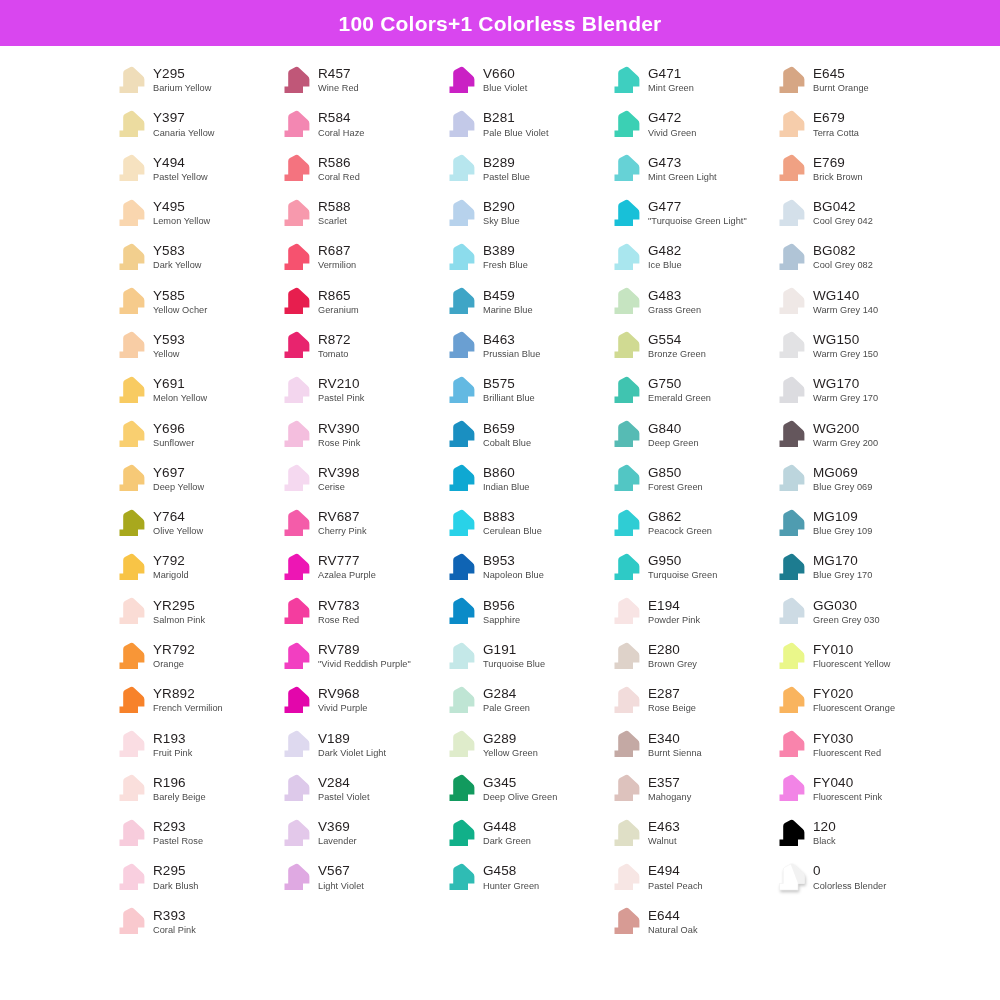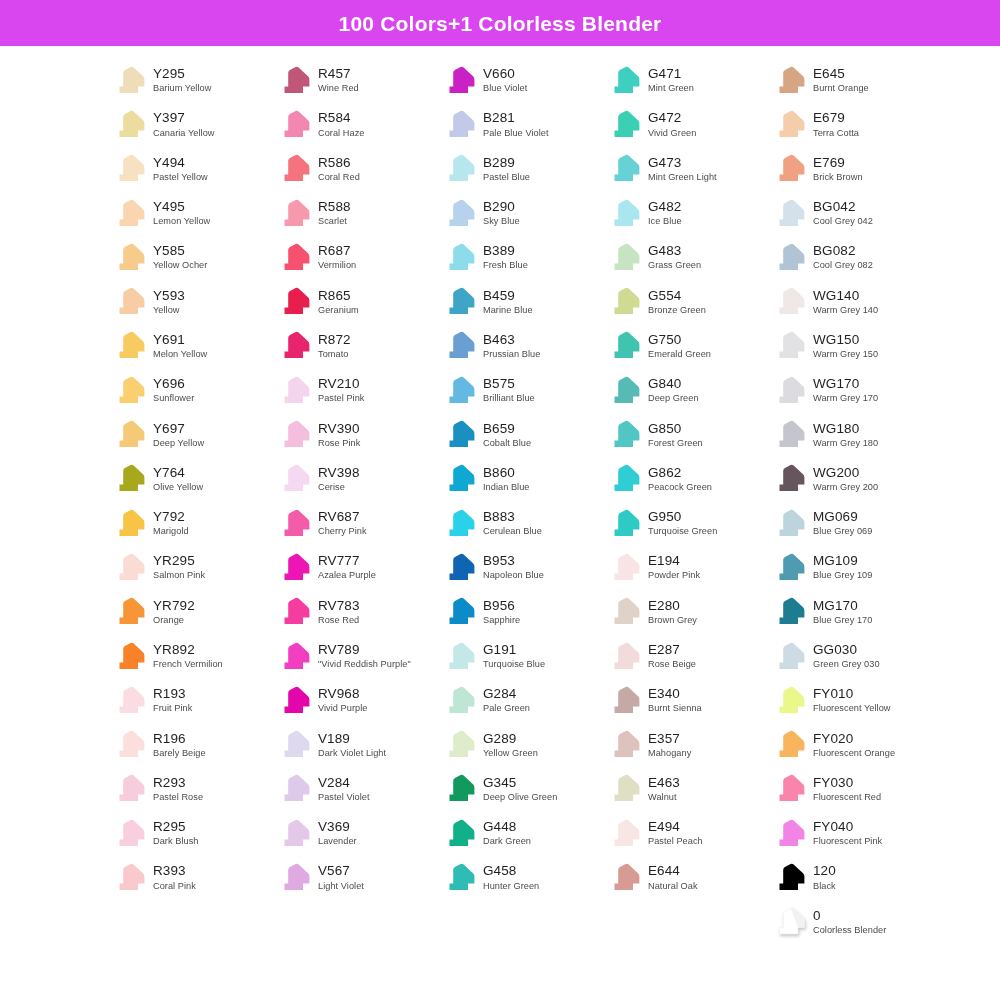--- a/index.html
+++ b/index.html
@@ -147,20 +147,31 @@
             </svg>
           </span>
           <span class="labels">
             <span class="code">Y495</span>
             <span class="cname">Lemon Yellow</span>
           </span>
         </div>
         <div class="swatch-row">
           <span class="nib">
             <svg viewBox="0 0 34 28" xmlns="http://www.w3.org/2000/svg">
+              <path d="M7.5 26.5 L7.5 20.0 L11.2 20.0 L11.2 6.6 Q11.2 4.6 12.9 3.6 L18.6 0.6 Q20.2 -0.2 21.6 1.0 L30.8 9.4 Q32.4 10.8 32.4 13.0 L32.4 20.0 L26.0 20.0 L26.0 26.5 Z" fill="#f2cf8e"></path>
+            </svg>
+          </span>
+          <span class="labels">
+            <span class="code">Y583</span>
+            <span class="cname">Dark Yellow</span>
+          </span>
+        </div>
+        <div class="swatch-row">
+          <span class="nib">
+            <svg viewBox="0 0 34 28" xmlns="http://www.w3.org/2000/svg">
               <path d="M7.5 26.5 L7.5 20.0 L11.2 20.0 L11.2 6.6 Q11.2 4.6 12.9 3.6 L18.6 0.6 Q20.2 -0.2 21.6 1.0 L30.8 9.4 Q32.4 10.8 32.4 13.0 L32.4 20.0 L26.0 20.0 L26.0 26.5 Z" fill="#f6cb8c"></path>
             </svg>
           </span>
           <span class="labels">
             <span class="code">Y585</span>
             <span class="cname">Yellow Ocher</span>
           </span>
         </div>
         <div class="swatch-row">
           <span class="nib">
@@ -769,20 +780,31 @@
             </svg>
           </span>
           <span class="labels">
             <span class="code">G473</span>
             <span class="cname">Mint Green Light</span>
           </span>
         </div>
         <div class="swatch-row">
           <span class="nib">
             <svg viewBox="0 0 34 28" xmlns="http://www.w3.org/2000/svg">
+              <path d="M7.5 26.5 L7.5 20.0 L11.2 20.0 L11.2 6.6 Q11.2 4.6 12.9 3.6 L18.6 0.6 Q20.2 -0.2 21.6 1.0 L30.8 9.4 Q32.4 10.8 32.4 13.0 L32.4 20.0 L26.0 20.0 L26.0 26.5 Z" fill="#18c0d8"></path>
+            </svg>
+          </span>
+          <span class="labels">
+            <span class="code">G477</span>
+            <span class="cname">"Turquoise Green Light"</span>
+          </span>
+        </div>
+        <div class="swatch-row">
+          <span class="nib">
+            <svg viewBox="0 0 34 28" xmlns="http://www.w3.org/2000/svg">
               <path d="M7.5 26.5 L7.5 20.0 L11.2 20.0 L11.2 6.6 Q11.2 4.6 12.9 3.6 L18.6 0.6 Q20.2 -0.2 21.6 1.0 L30.8 9.4 Q32.4 10.8 32.4 13.0 L32.4 20.0 L26.0 20.0 L26.0 26.5 Z" fill="#a9e6ee"></path>
             </svg>
           </span>
           <span class="labels">
             <span class="code">G482</span>
             <span class="cname">Ice Blue</span>
           </span>
         </div>
         <div class="swatch-row">
           <span class="nib">
@@ -1030,31 +1052,20 @@
         </div>
         <div class="swatch-row">
           <span class="nib">
             <svg viewBox="0 0 34 28" xmlns="http://www.w3.org/2000/svg">
               <path d="M7.5 26.5 L7.5 20.0 L11.2 20.0 L11.2 6.6 Q11.2 4.6 12.9 3.6 L18.6 0.6 Q20.2 -0.2 21.6 1.0 L30.8 9.4 Q32.4 10.8 32.4 13.0 L32.4 20.0 L26.0 20.0 L26.0 26.5 Z" fill="#dcdce0"></path>
             </svg>
           </span>
           <span class="labels">
             <span class="code">WG170</span>
             <span class="cname">Warm Grey 170</span>
-          </span>
-        </div>
-        <div class="swatch-row">
-          <span class="nib">
-            <svg viewBox="0 0 34 28" xmlns="http://www.w3.org/2000/svg">
-              <path d="M7.5 26.5 L7.5 20.0 L11.2 20.0 L11.2 6.6 Q11.2 4.6 12.9 3.6 L18.6 0.6 Q20.2 -0.2 21.6 1.0 L30.8 9.4 Q32.4 10.8 32.4 13.0 L32.4 20.0 L26.0 20.0 L26.0 26.5 Z" fill="#c5c5cd"></path>
-            </svg>
-          </span>
-          <span class="labels">
-            <span class="code">WG180</span>
-            <span class="cname">Warm Grey 180</span>
           </span>
         </div>
         <div class="swatch-row">
           <span class="nib">
             <svg viewBox="0 0 34 28" xmlns="http://www.w3.org/2000/svg">
               <path d="M7.5 26.5 L7.5 20.0 L11.2 20.0 L11.2 6.6 Q11.2 4.6 12.9 3.6 L18.6 0.6 Q20.2 -0.2 21.6 1.0 L30.8 9.4 Q32.4 10.8 32.4 13.0 L32.4 20.0 L26.0 20.0 L26.0 26.5 Z" fill="#64565c"></path>
             </svg>
           </span>
           <span class="labels">
             <span class="code">WG200</span>

